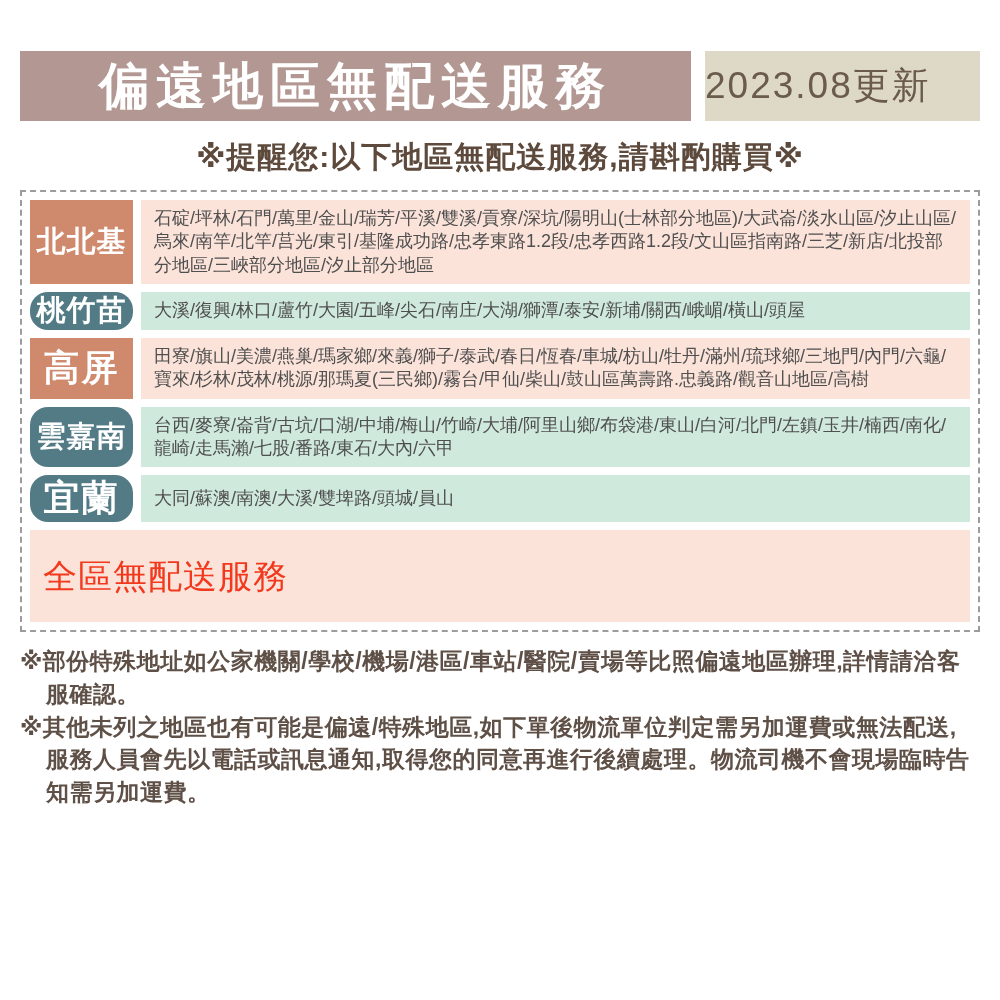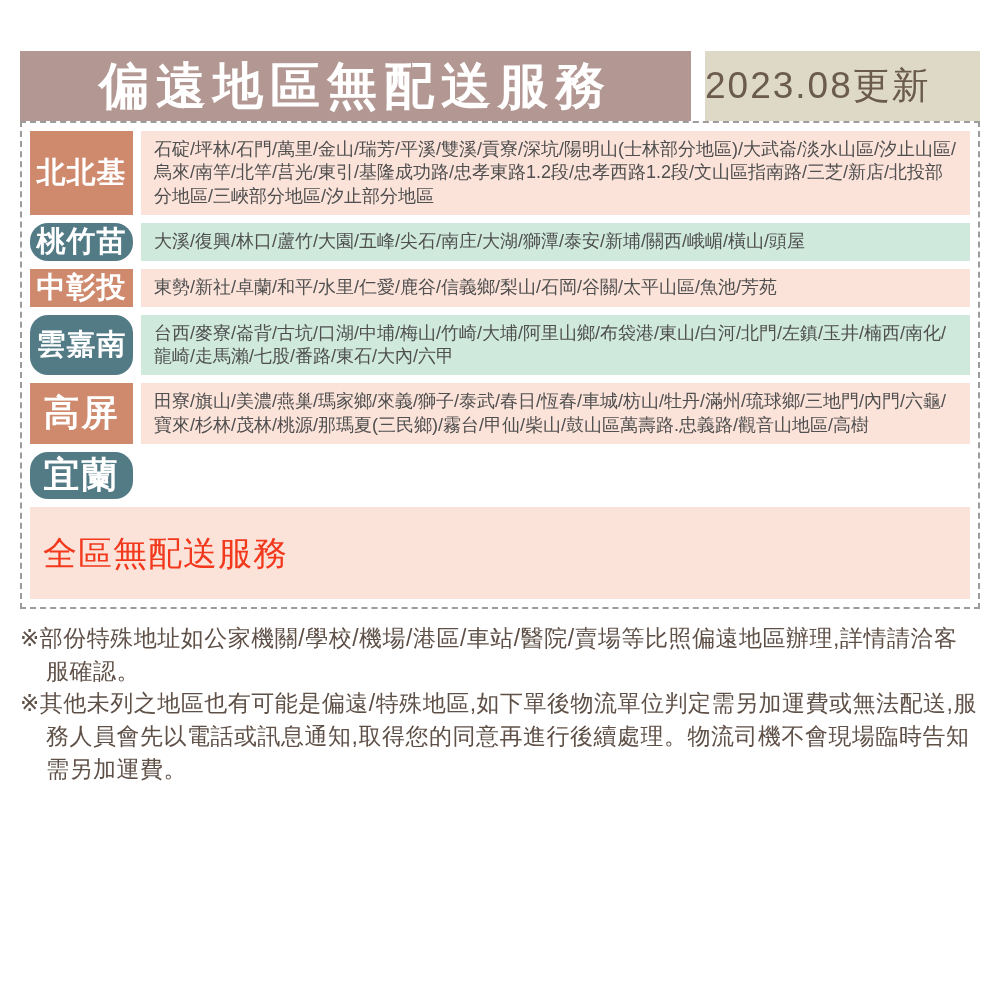--- a/index.html
+++ b/index.html
@@ -73,61 +73,59 @@
   .region-row.teal .region-areas{background:var(--c-mint);}
   .region-row.highlight .region-areas{
     color:var(--c-red);font-size:34px;font-weight:400;letter-spacing:1px;
     min-height:92px;
   }
 
   
   .notes{margin-top:13px;color:var(--c-notes);}
   .note{
     font-size:23px;line-height:1.42;letter-spacing:0.5px;
-    padding-left:26px;text-indent:-26px;
+    padding-left:26px;text-indent:-26px;font-weight:bold;
   }
 </style>
 </head>
 <body>
 
 <div class="page">
 
   <div class="header">
     <div class="title-bar">
       <h1>偏遠地區無配送服務</h1>
     </div>
     <div class="date-box">
       <span>2023.08更新</span>
     </div>
   </div>
 
+  <div class="subtitle">※提醒您:以下地區無配送服務,請斟酌購買※</div>
 
   <div class="region-table">
       <div class="region-row salmon">
       <div class="region-label">北北基</div>
       <div class="region-areas">石碇/坪林/石門/萬里/金山/瑞芳/平溪/雙溪/貢寮/深坑/陽明山(士林部分地區)/大武崙/淡水山區/汐止山區/烏來/南竿/北竿/莒光/東引/基隆成功路/忠孝東路1.2段/忠孝西路1.2段/文山區指南路/三芝/新店/北投部分地區/三峽部分地區/汐止部分地區</div>
     </div>
       <div class="region-row teal">
       <div class="region-label">桃竹苗</div>
       <div class="region-areas">大溪/復興/林口/蘆竹/大園/五峰/尖石/南庄/大湖/獅潭/泰安/新埔/關西/峨嵋/橫山/頭屋</div>
     </div>
-      <div class="region-row salmon">
-      <div class="region-label">中彰投</div>
-      <div class="region-areas">東勢/新社/卓蘭/和平/水里/仁愛/鹿谷/信義鄉/梨山/石岡/谷關/太平山區/魚池/芳苑</div>
+      <div class="region-row salmon big-label">
+      <div class="region-label">高屏</div>
+      <div class="region-areas">田寮/旗山/美濃/燕巢/瑪家鄉/來義/獅子/泰武/春日/恆春/車城/枋山/牡丹/滿州/琉球鄉/三地門/內門/六龜/寶來/杉林/茂林/桃源/那瑪夏(三民鄉)/霧台/甲仙/柴山/鼓山區萬壽路.忠義路/觀音山地區/高樹</div>
     </div>
       <div class="region-row teal">
       <div class="region-label">雲嘉南</div>
       <div class="region-areas">台西/麥寮/崙背/古坑/口湖/中埔/梅山/竹崎/大埔/阿里山鄉/布袋港/東山/白河/北門/左鎮/玉井/楠西/南化/龍崎/走馬瀨/七股/番路/東石/大內/六甲</div>
     </div>
-      <div class="region-row salmon big-label">
-      <div class="region-label">高屏</div>
-      <div class="region-areas">田寮/旗山/美濃/燕巢/瑪家鄉/來義/獅子/泰武/春日/恆春/車城/枋山/牡丹/滿州/琉球鄉/三地門/內門/六龜/寶來/杉林/茂林/桃源/那瑪夏(三民鄉)/霧台/甲仙/柴山/鼓山區萬壽路.忠義路/觀音山地區/高樹</div>
-    </div>
       <div class="region-row teal big-label">
       <div class="region-label">宜蘭</div>
+      <div class="region-areas">大同/蘇澳/南澳/大溪/雙埤路/頭城/員山</div>
     </div>
       <div class="region-row salmon highlight">
       <div class="region-areas">全區無配送服務</div>
     </div>
     </div>
 
   <div class="notes">
       <div class="note">※部份特殊地址如公家機關/學校/機場/港區/車站/醫院/賣場等比照偏遠地區辦理,詳情請洽客服確認。</div>
       <div class="note">※其他未列之地區也有可能是偏遠/特殊地區,如下單後物流單位判定需另加運費或無法配送,服務人員會先以電話或訊息通知,取得您的同意再進行後續處理。物流司機不會現場臨時告知需另加運費。</div>
     </div>

